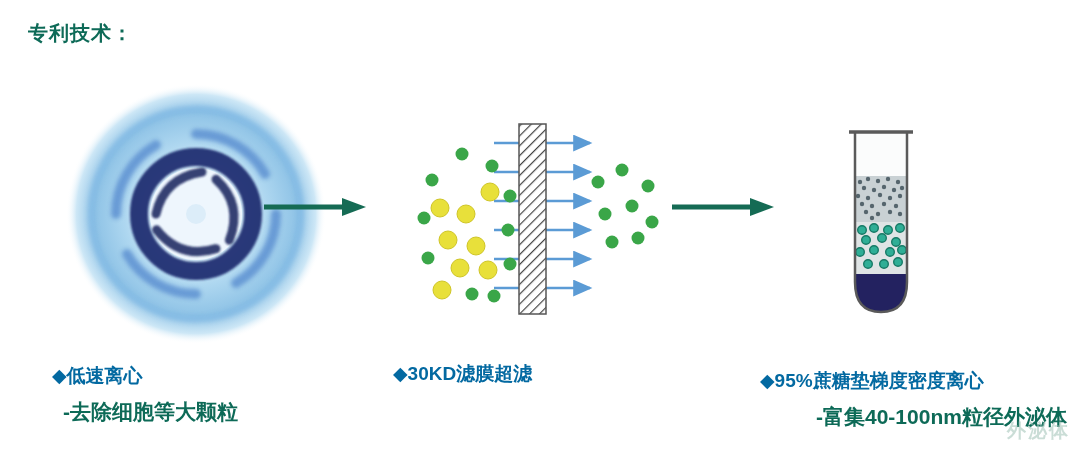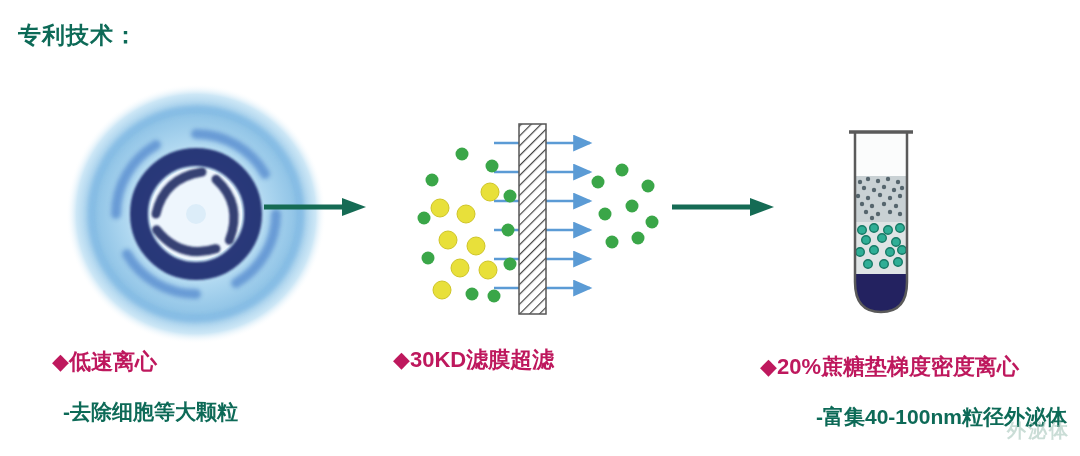--- a/index.html
+++ b/index.html
@@ -1,19 +1,19 @@
 <!DOCTYPE html>
 <html><head>
 <meta charset="utf-8">
 <style>
   html,body{margin:0;padding:0;background:#fff;}
   .canvas{position:relative;width:1080px;height:456px;background:#ffffff;overflow:hidden;
           font-family:"Liberation Sans","DejaVu Sans",sans-serif;}
-  .title{position:absolute;left:18px;top:20px;font-size:23px;font-weight:700;color:#0d6a57;letter-spacing:1px;}
-  .stage-label{position:absolute;font-size:22px;font-weight:700;color:#be185d;white-space:nowrap;}
+  .title{position:absolute;left:28px;top:20px;font-size:20px;font-weight:700;color:#0d6a57;letter-spacing:1px;}
+  .stage-label{position:absolute;font-size:19px;font-weight:700;color:#0369a1;white-space:nowrap;margin-top:16px;}
   .stage-sub{position:absolute;font-size:21px;font-weight:700;color:#0d6a57;white-space:nowrap;}
   .icon-abs{position:absolute;}
   .watermark{position:absolute;right:10px;bottom:12px;font-size:19px;font-weight:700;
              color:#9fc2b6;opacity:0.55;letter-spacing:2px;}
 </style>
 </head>
 <body>
 
 <div class="canvas">
 
@@ -194,18 +194,18 @@
           <circle cx="30" cy="140" r="4.3"></circle>
         <circle cx="46" cy="140" r="4.3"></circle>
           <circle cx="60" cy="138" r="4.3"></circle>
       </g>
     </g>
 
     <path d="M17,9 L17,158 Q17,188 43,188 Q69,188 69,158 L69,9" fill="none" stroke="#5a5a5a" stroke-width="2.5"></path>
     <line x1="11" y1="8" x2="75" y2="8" stroke="#5a5a5a" stroke-width="3.5"></line>
   </svg>
 
-  <div class="stage-label" style="left:760px;top:352px">◆20%蔗糖垫梯度密度离心</div>
+  <div class="stage-label" style="left:760px;top:352px">◆95%蔗糖垫梯度密度离心</div>
   <div class="stage-sub" style="left:816px;top:403px">-富集40-100nm粒径外泌体</div>
 
   <div class="watermark">外泌体</div>
 
 </div>
 
 </body></html>

